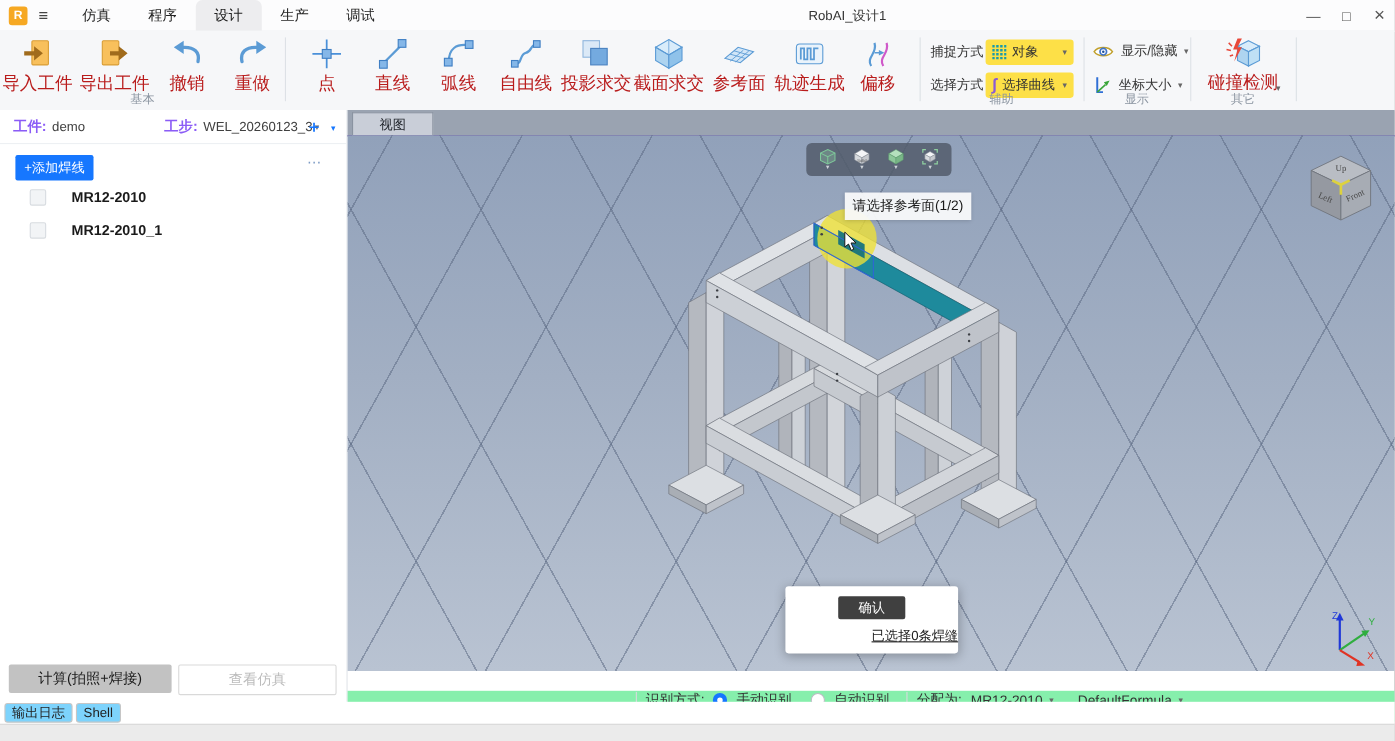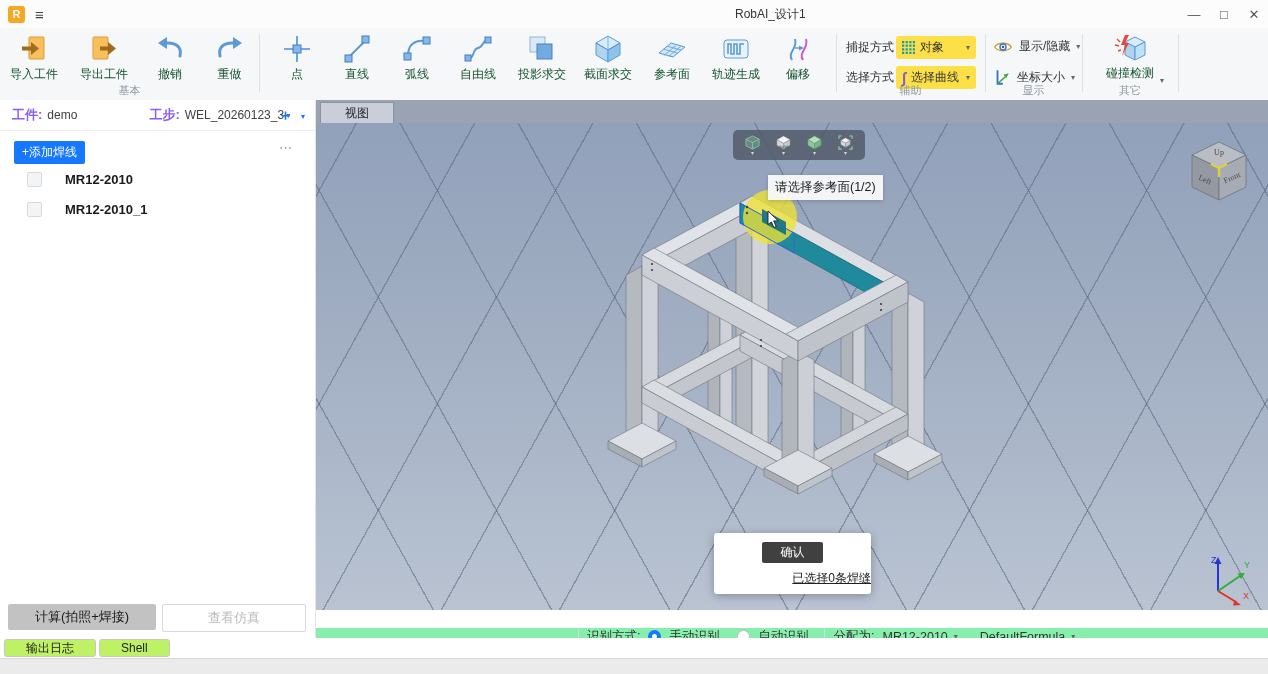--- a/index.html
+++ b/index.html
@@ -21,21 +21,21 @@
 
   
   .ribbon{position:absolute;left:0;top:28px;width:1268px;height:72px;background:#f6f7f9;
           border-bottom:1px solid #d6dbe1;}
   .rsep{position:absolute;top:6px;width:1px;height:58px;background:#dde1e6;}
   .rgroup{position:absolute;top:0;height:72px;}
   .glabel{position:absolute;bottom:2px;left:0;right:0;text-align:center;font-size:11px;color:#8b95a1;}
   .btnrow{display:flex;align-items:flex-start;padding-top:4px;}
   .icnbtn{display:flex;flex-direction:column;align-items:center;padding-top:2px;}
   .icnbtn svg{width:30px;height:30px;}
-  .icnbtn .lbl{font-size:12px;color:#14532d;margin-top:2px;white-space:nowrap;}
+  .icnbtn .lbl{font-size:16px;color:#b91c1c;margin-top:2px;white-space:nowrap;}
   .auxlabel{position:absolute;font-size:12px;color:#333;}
   .ddbox{position:absolute;height:23px;background:#fde047;border-radius:3px;display:flex;
          align-items:center;padding:0 6px;font-size:12px;color:#333;gap:5px;}
   .ddbox .chev{margin-left:auto;font-size:8px;color:#666;}
   .ddrow{position:absolute;display:flex;align-items:center;gap:6px;font-size:12px;color:#333;}
   .chev{font-size:8px;color:#666;}
   .integral{color:#8a5bd5;font-size:15px;font-weight:bold;line-height:1;}
 
   
   .sidebar{position:absolute;left:0;top:100px;width:315px;height:538px;background:#fff;
@@ -92,32 +92,39 @@
   .bottombar{position:absolute;left:316px;top:628px;width:952px;height:28px;background:#86efac;
              display:flex;align-items:flex-start;}
   .bb-wrap{display:flex;align-items:center;margin-left:262px;gap:8px;font-size:12.5px;color:#333;}
   .vsep{width:1px;height:16px;background:#d7dadd;}
   .radio{width:13px;height:13px;border-radius:50%;box-sizing:border-box;}
   .radio.on{border:4px solid #1677ff;background:#fff;}
   .radio.off{border:1px solid #b9bdc2;background:#fff;}
   .sel{display:flex;align-items:center;gap:6px;}
   .logtabs{position:absolute;left:0;top:638px;width:1268px;height:20px;background:#fff;display:flex;
            align-items:center;gap:3px;padding-left:4px;}
-  .logtab{border:1px solid #c6c6c6;background:#bef264;border-radius:3px;padding:0px 21px;font-size:12px;
+  .logtab{border:1px solid #c6c6c6;background:#7dd3fc;border-radius:3px;padding:0px 6px;font-size:12px;
           color:#222;height:16px;display:flex;align-items:center;}
   .statusstrip{position:absolute;left:0;top:658px;width:1268px;height:16px;background:#ebebeb;border-top:1px solid #dadada;}
 </style>
 </head>
 <body>
 
 <div class="app">
 
   <div class="titlebar">
     <div class="logo">R</div>
     <div class="ham">≡</div>
+    <div class="menu-tabs">
+      <span class="menu-tab">仿真</span>
+      <span class="menu-tab">程序</span>
+      <span class="menu-tab active">设计</span>
+      <span class="menu-tab">生产</span>
+      <span class="menu-tab">调试</span>
+    </div>
     <div class="win-title">RobAI_设计1</div>
     <div class="win-btns">
       <span>—</span>
       <span>□</span>
       <span>✕</span>
     </div>
   </div>
 
   <div class="ribbon">
     <div class="rsep" style="left:259px"></div>

